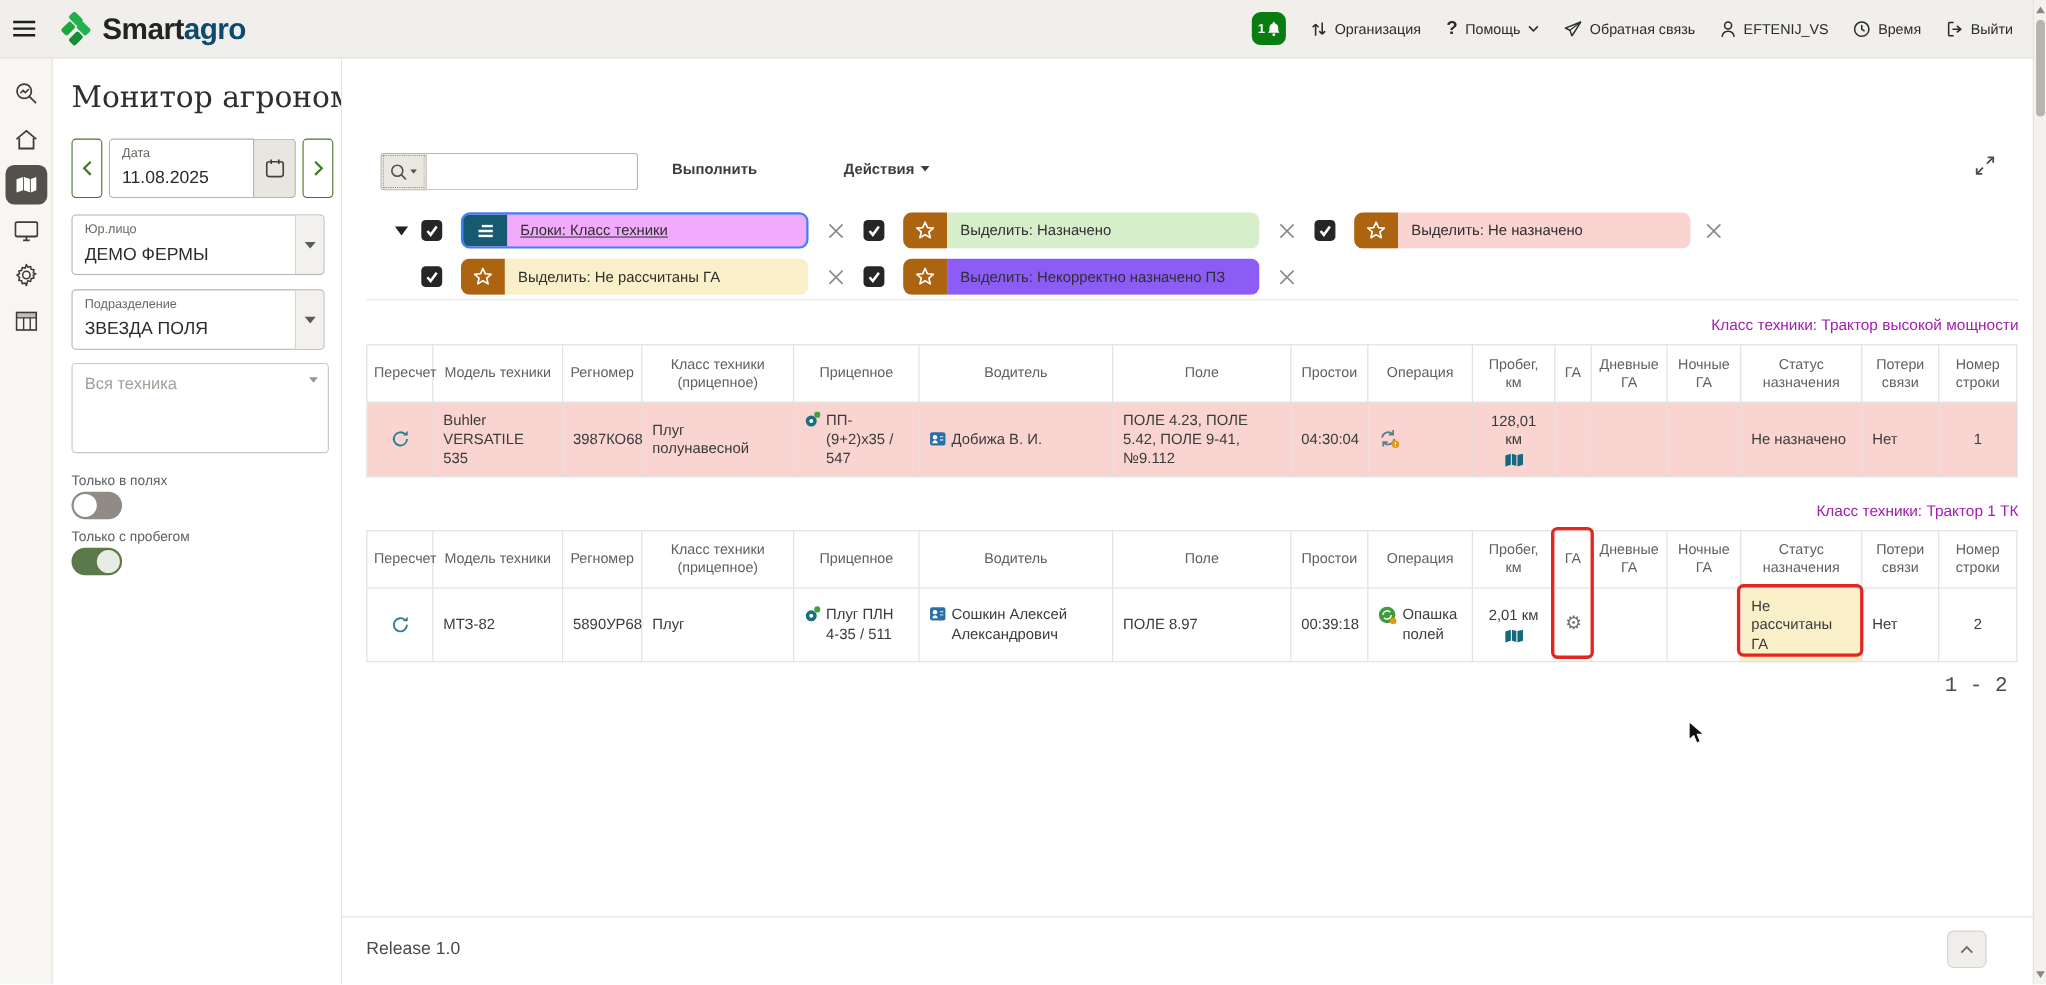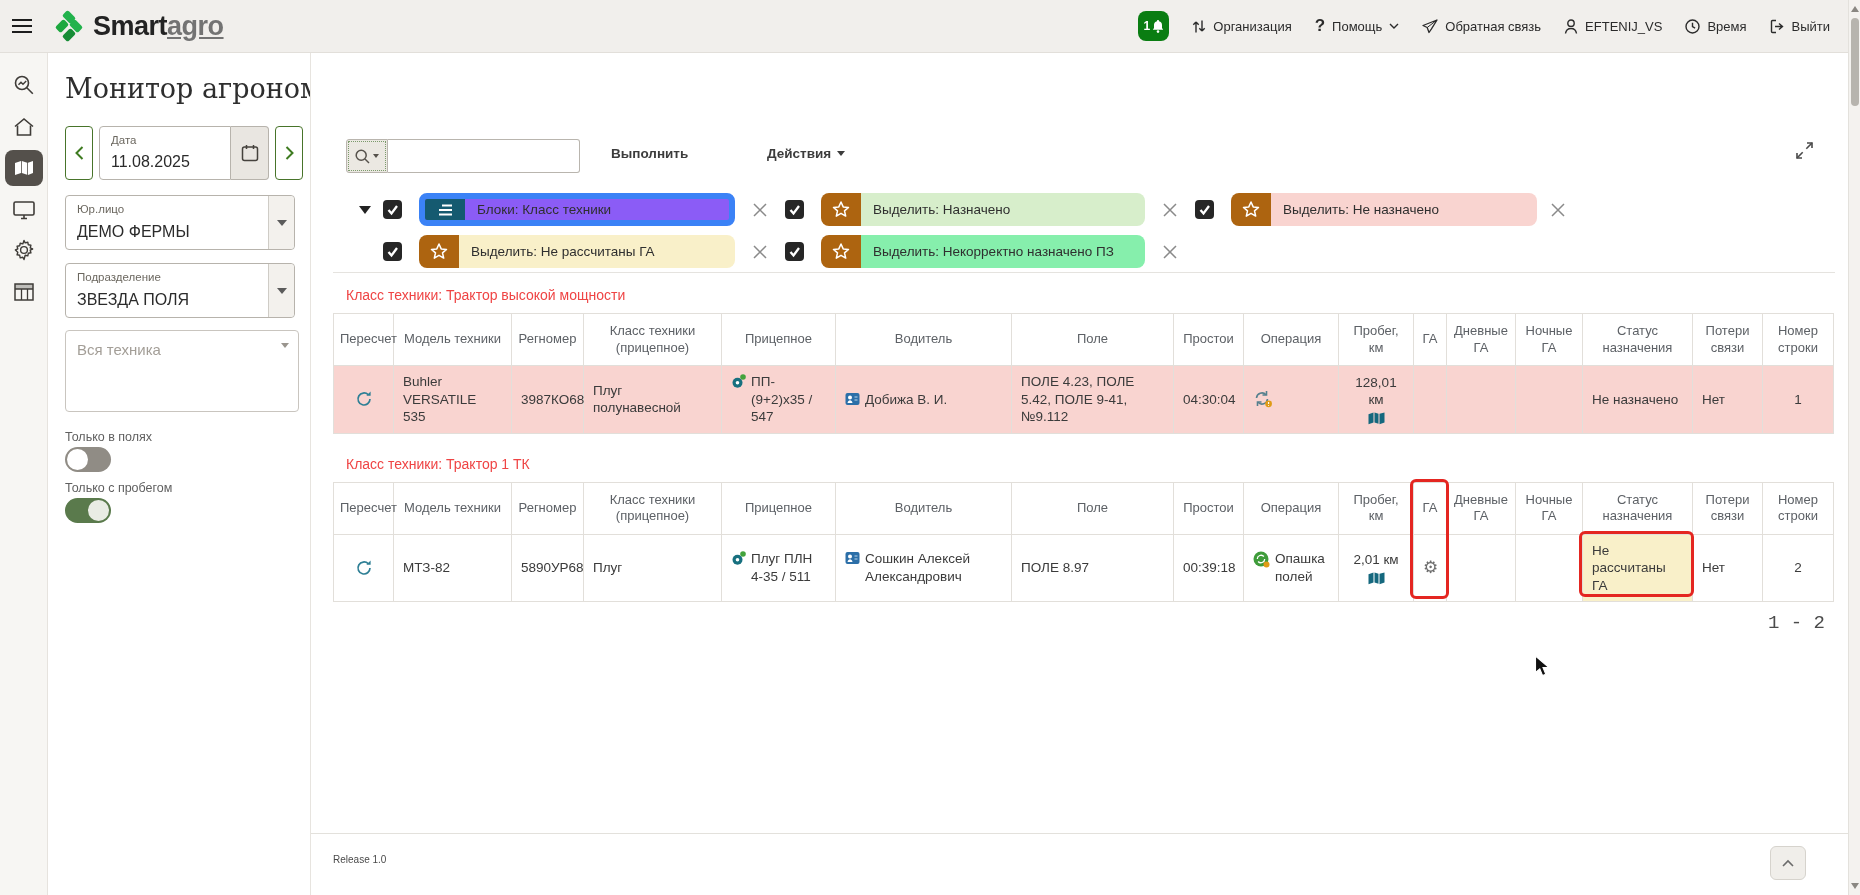--- a/index.html
+++ b/index.html
@@ -6,21 +6,21 @@
   html,body { width:1860px; height:895px; overflow:hidden; }
   body { font-family:"Liberation Sans","DejaVu Sans",sans-serif; background:#fff; color:#3b3b3b; position:relative; }
   svg { display:block; }
 
   
   .topbar { position:absolute; left:0; top:0; width:1860px; height:53px; background:#f1efec; border-bottom:1px solid #e2dfda; display:flex; align-items:center; z-index:5; }
   .hamburger { width:44px; height:53px; display:flex; align-items:center; justify-content:center; cursor:pointer; }
   .logo { display:flex; align-items:center; gap:7px; margin-left:8px; cursor:pointer; }
   .logo-text { font-size:27px; font-weight:bold; letter-spacing:-0.5px; }
   .logo-smart { color:#232323; }
-  .logo-agro { color:#737373;text-decoration:underline; }
+  .logo-agro { color:#0c4a6e; }
   .topbar-right { margin-left:auto; display:flex; align-items:center; gap:23px; padding-right:30px; font-size:13px; color:#2b2b2b; }
   .top-item { display:flex; align-items:center; gap:7px; cursor:pointer; white-space:nowrap; }
   .notif-badge { width:31px; height:30px; border-radius:8px; background:#0a7d12; color:#fff; display:flex; align-items:center; justify-content:center; gap:2px; font-size:12px; font-weight:bold; cursor:pointer; }
   .q-glyph { font-size:17px; font-weight:600; }
 
   
   .side-icons { position:absolute; left:0; top:53px; width:48px; height:842px; background:#f7f6f3; border-right:1px solid #e6e3de; z-index:4; }
   .side-ico { position:absolute; left:0; width:48px; height:34px; display:flex; align-items:center; justify-content:center; cursor:pointer; }
   .side-active { position:absolute; left:5px; width:38px; height:36px; background:#54504b; border-radius:8px; display:flex; align-items:center; justify-content:center; cursor:pointer; }
 
@@ -60,30 +60,30 @@
   
   .chips-grid { position:absolute; left:42px; top:140px; display:grid; grid-template-columns:24px 30px 316px 38px 30px 324px 38px 30px 306px 30px; column-gap:6px; row-gap:9px; align-items:center; }
   .caret-cell { display:flex; justify-content:center; cursor:pointer; }
   .tri-black { width:0; height:0; border-left:6px solid transparent; border-right:6px solid transparent; border-top:8px solid #222; }
   .checkbox { width:19px; height:19px; background:#262626; border-radius:4px; display:flex; align-items:center; justify-content:center; cursor:pointer; }
   .chip { height:33px; border-radius:8px; display:flex; align-items:stretch; overflow:hidden; cursor:pointer; }
   .chip-ico { width:40px; display:flex; align-items:center; justify-content:center; flex:none; }
   .chip-ico.teal { background:#155a70; }
   .chip-ico.orange { background:#ad6410; }
   .chip-label { flex:1; display:flex; align-items:center; padding:0 12px; font-size:13.5px; color:#2f2f2f; white-space:nowrap; }
-  .chip.white { border:6px solid #3b82f6; background:#8b5cf6; }
+  .chip.white { border:2px solid #3b82f6; background:#f0abfc;text-decoration:underline; }
   .chip.green .chip-label { background:#d7eecb; }
   .chip.pink .chip-label { background:#f9d4d0; }
   .chip.yellow .chip-label { background:#f9f0c9; }
-  .chip.blue .chip-label { background:#86efac; }
+  .chip.blue .chip-label { background:#8b5cf6; }
   .x-cell { display:flex; justify-content:center; cursor:pointer; }
 
   
   .report-region { position:absolute; left:22px; top:219px; width:1502px; border-top:1px solid #e5e3df; }
-  .group-title { margin:14px 0 10px 13px; font-size:14px; color:#ef4444; }
+  .group-title { margin:14px 0 10px 13px; font-size:14px; color:#a21caf;text-align:right; }
   .group-title.second { margin-top:22px; }
   .tbl-wrap { position:relative; }
   table.grid { table-layout:fixed; width:1500px; border-collapse:collapse;padding-left:32px; }
   table.grid th { border:1px solid #e2dfda; background:#fff; color:#5d6166; font-weight:normal; font-size:13px; line-height:1.25; text-align:center; vertical-align:middle; height:52px; padding:4px 6px; }
   table.grid td { border:1px solid #e2dfda; font-size:13.5px; color:#3b3b3b; vertical-align:middle; padding:7px 9px; height:59px; line-height:1.3; }
   tr.row-pink td { background:#f9d4d0; }
   td.c-center { text-align:center; }
   .iconcell { display:flex; gap:5px; align-items:flex-start; }
   .iconcell .ico { flex:none; margin-top:1px; }
   .mileage { text-align:center; }
@@ -91,21 +91,21 @@
   td.status-yellow { background:#f9f0c9; }
   .gear-glyph { font-family:"DejaVu Sans",sans-serif; font-size:17px; color:#6e6e6e; line-height:1; }
   .refresh-ico { display:flex; justify-content:center; cursor:pointer; }
   .anno { position:absolute; border:3px solid #e42621; border-radius:6px; pointer-events:none; }
   .anno-ga { left:1077px; top:-3px; width:39px; height:120px; }
   .anno-status { left:1246px; top:49px; width:115px; height:66px; }
   .pagination { width:1500px; text-align:right; font-size:19px; color:#4b4b4b; padding:10px 8px 0 0;font-family:Liberation Mono, monospace; }
 
   
   .footer { position:absolute; left:0; right:0; bottom:0; height:62px; border-top:1px solid #e3e1dc; }
-  .release { position:absolute; left:22px; top:20px; font-size:10px; color:#4a4a4a; }
+  .release { position:absolute; left:22px; top:20px; font-size:16px; color:#4a4a4a; }
   .scrolltop { position:absolute; right:42px; top:12px; width:36px; height:34px; background:#f0eeea; border:1px solid #d6d3cd; border-radius:6px; display:flex; align-items:center; justify-content:center; cursor:pointer; }
 
   
   .vscroll { position:absolute; right:0; top:0; width:12px; height:895px; background:#f4f2ef; border-left:1px solid #e3e1dc; z-index:9; }
   .vs-up { position:absolute; top:6px; left:2px; width:0; height:0; border-left:4px solid transparent; border-right:4px solid transparent; border-bottom:6px solid #8a8782; cursor:pointer; }
   .vs-down { position:absolute; bottom:6px; left:2px; width:0; height:0; border-left:4px solid transparent; border-right:4px solid transparent; border-top:6px solid #8a8782; cursor:pointer; }
   .vs-thumb { position:absolute; top:18px; left:2px; width:8px; height:88px; background:#b7b4ae; border-radius:4px; cursor:pointer; }
 
   .cursor { position:absolute; left:1534px; top:655px; z-index:20; pointer-events:none; }
 </style>

